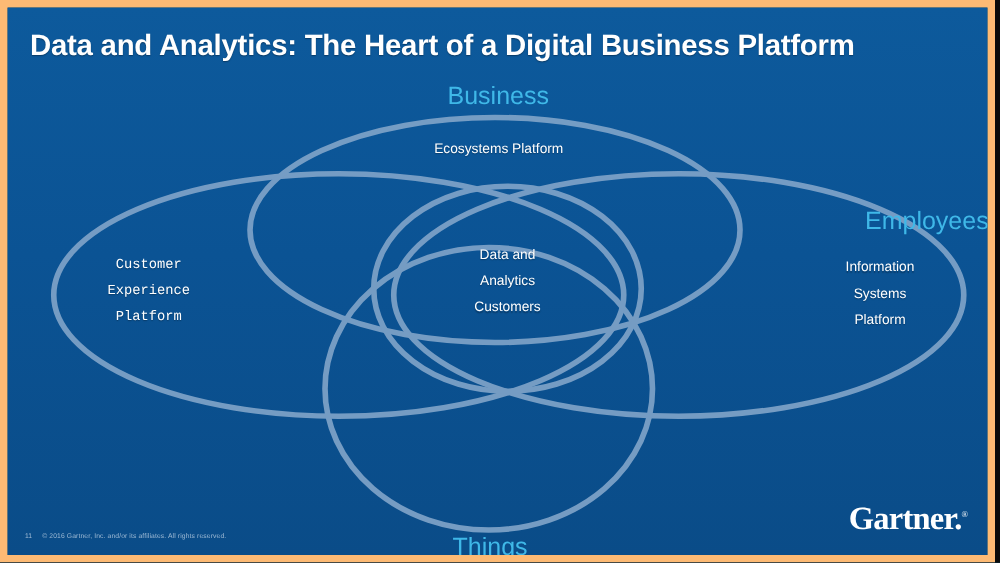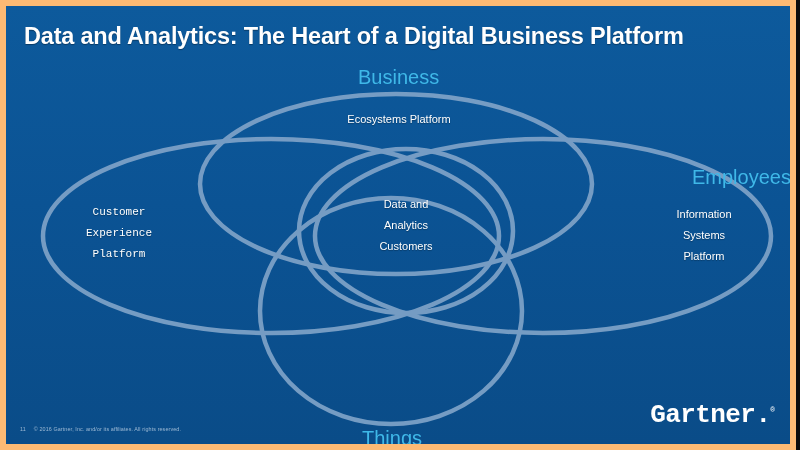--- a/index.html
+++ b/index.html
@@ -81,21 +81,21 @@
     margin-right: 8px;
   }
   .logo {
     position: absolute;
     right: 16px;
     bottom: 14px;
     color: #ffffff;
     font-size: 26px;
     font-weight: bold;
     letter-spacing: -0.6px;
-    font-family: Liberation Mono, monospace;
+    font-family: Liberation Serif, serif;
   }
   .logo .dot { font-size: 26px; }
   .logo .reg {
     font-size: 7px;
     vertical-align: super;
     font-weight: normal;
   }
 </style>
 </head>
 <body>

